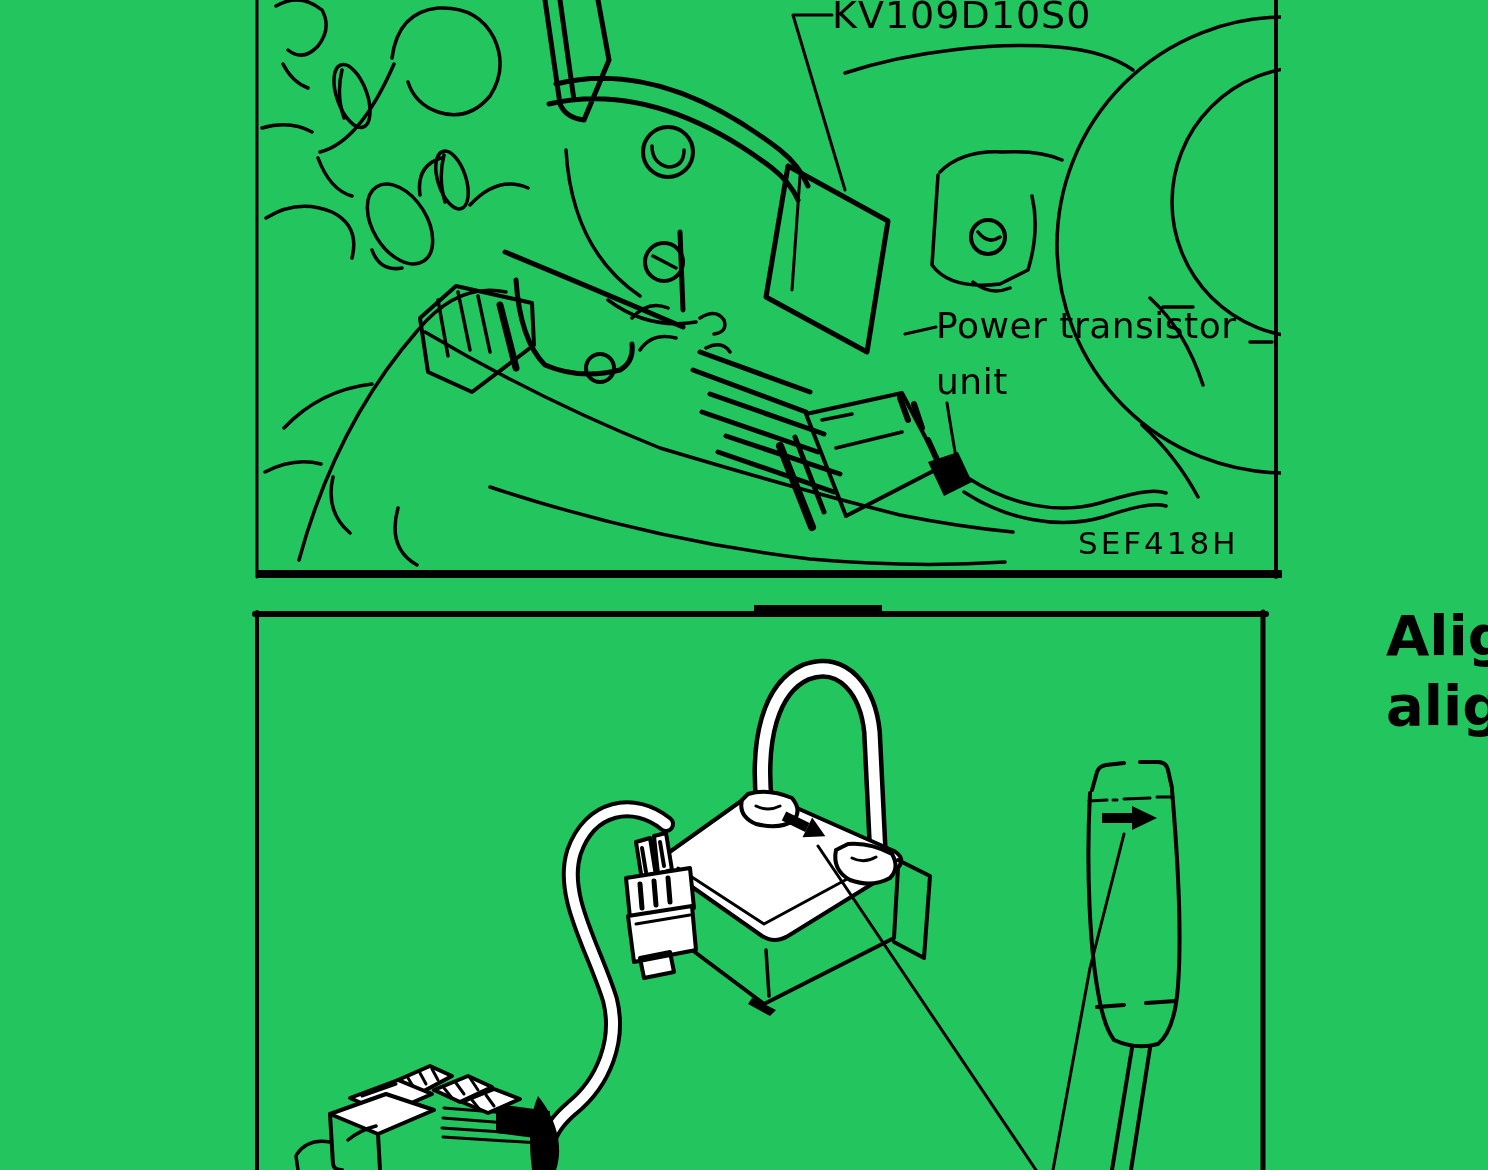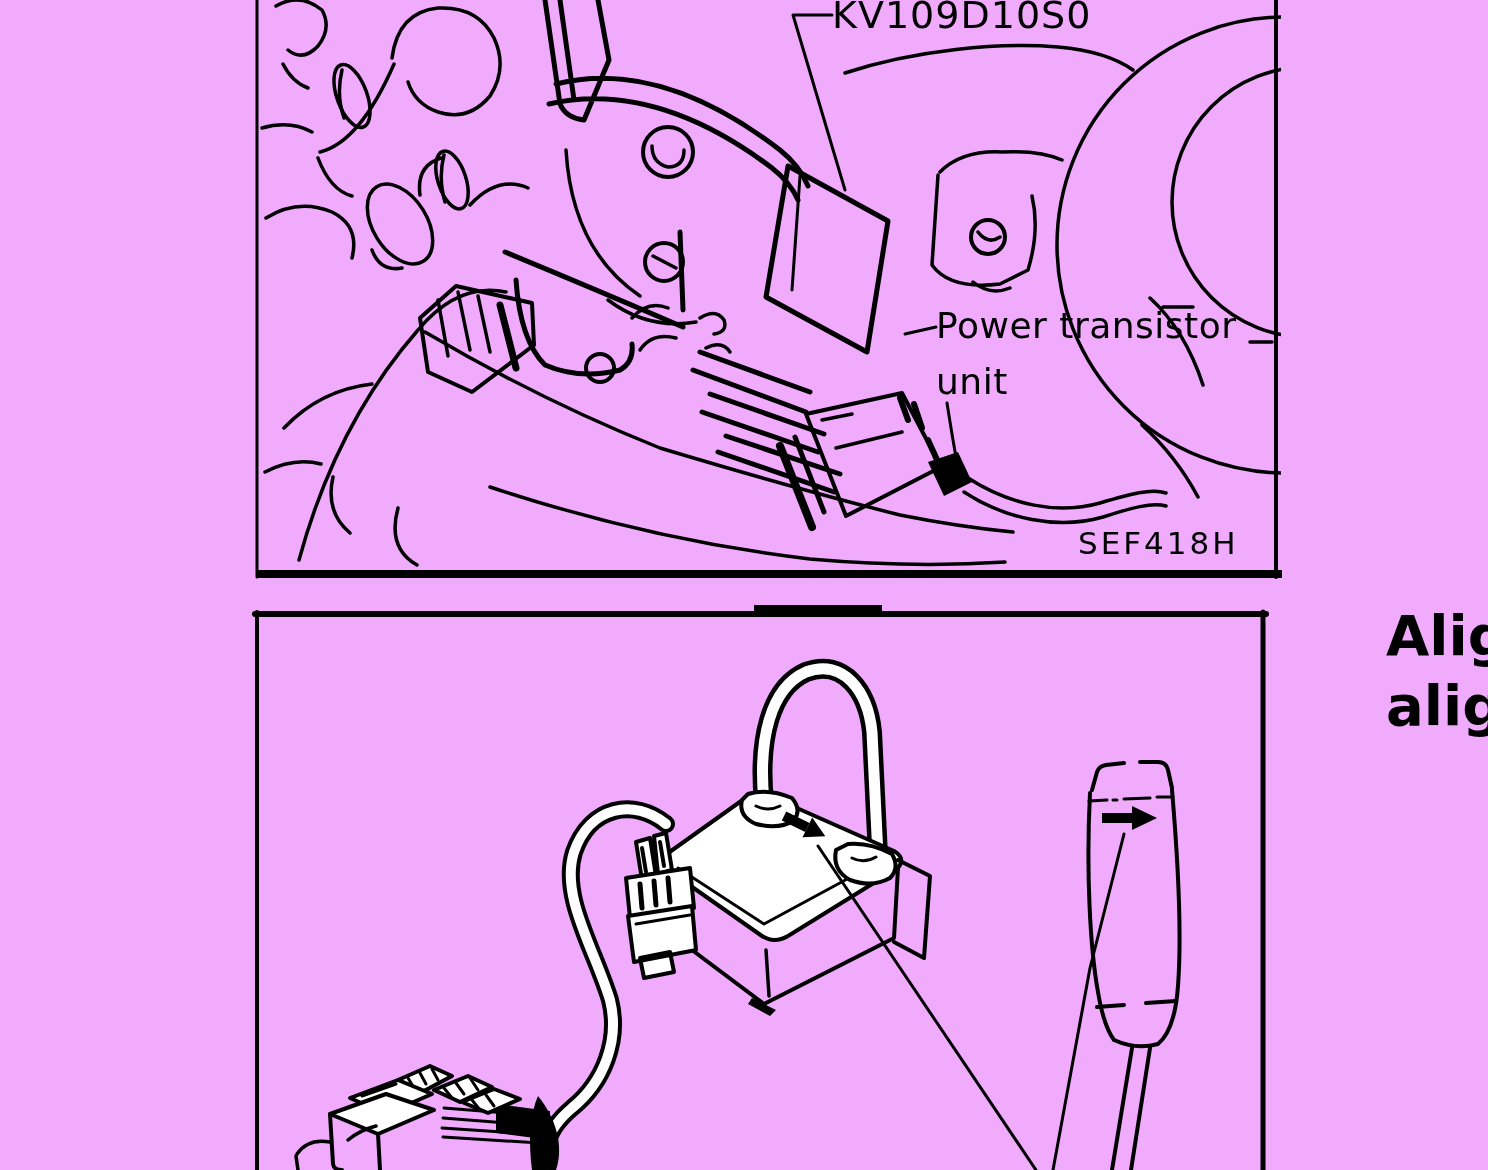--- a/index.html
+++ b/index.html
@@ -1,16 +1,16 @@
 <!DOCTYPE html>
 <html><head>
 <meta charset="utf-8">
 <style>
   html,body{margin:0;padding:0;background:#fff;}
-  .page{position:relative;width:1488px;height:1170px;background:#f0abfc;overflow:hidden;
+  .page{position:relative;width:1488px;height:1170px;background:#22c55e;overflow:hidden;
         font-family:"DejaVu Sans",sans-serif;color:#000;}
   .art{position:absolute;left:0;top:0;}
   .margin-note{position:absolute;left:1386px;top:601px;font-weight:700;font-size:56px;
                line-height:70px;letter-spacing:0px;color:#000;white-space:nowrap;}
   text{fill:#000;}
   .lbl{font-family:"DejaVu Sans",sans-serif;font-size:36px;letter-spacing:0.5px;}
   .lbl-kv{font-family:"DejaVu Sans",sans-serif;font-size:38px;letter-spacing:1px;}
   .lbl-code{font-family:"DejaVu Sans",sans-serif;font-size:31px;letter-spacing:3px;}
 </style>
 </head>

